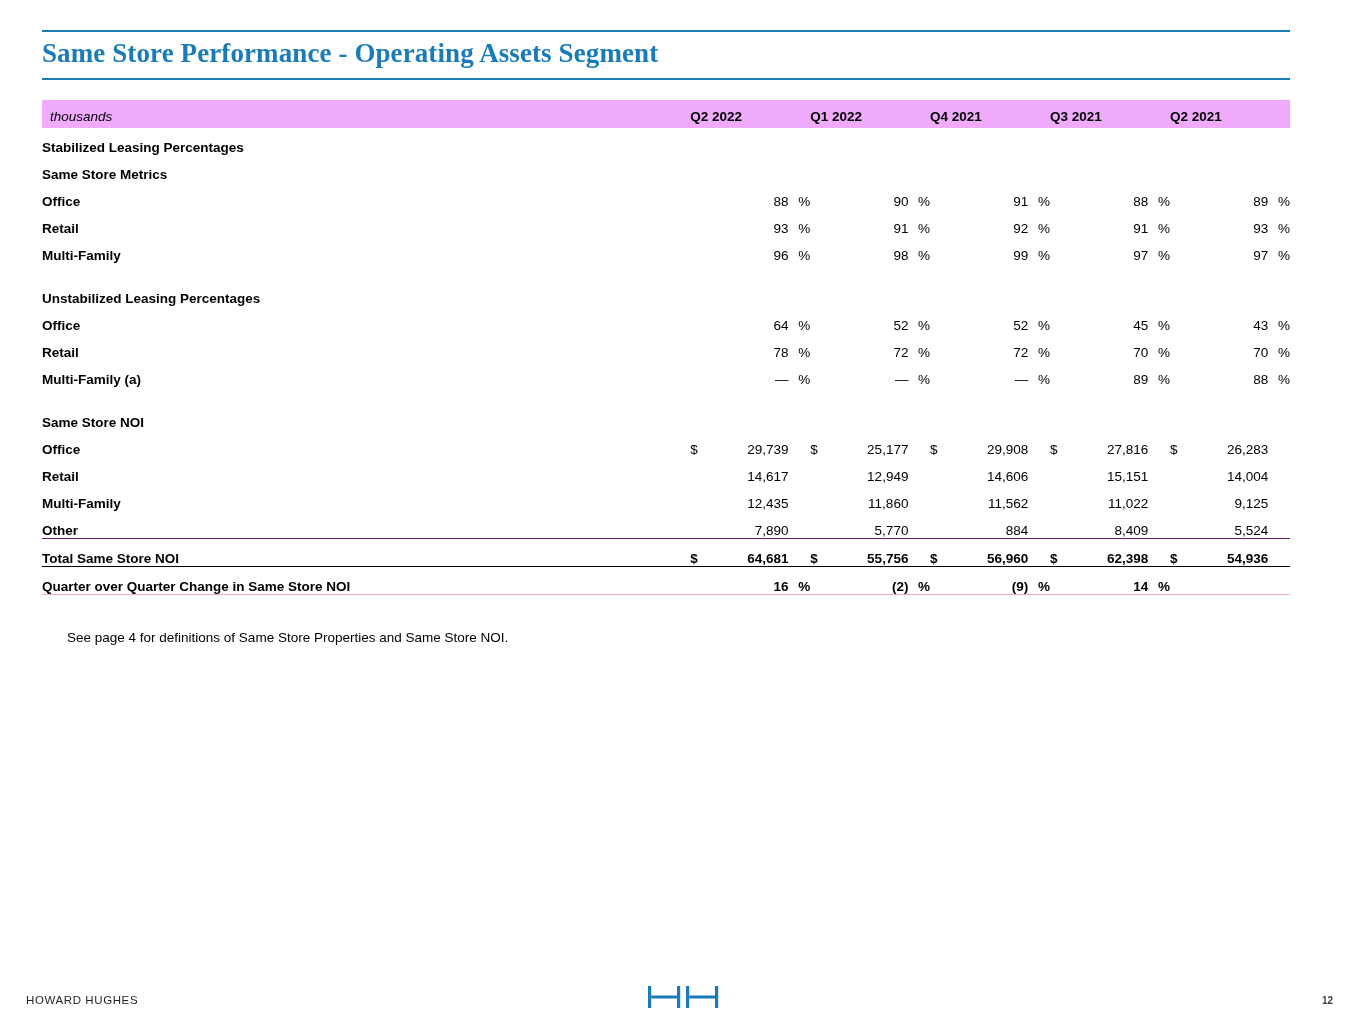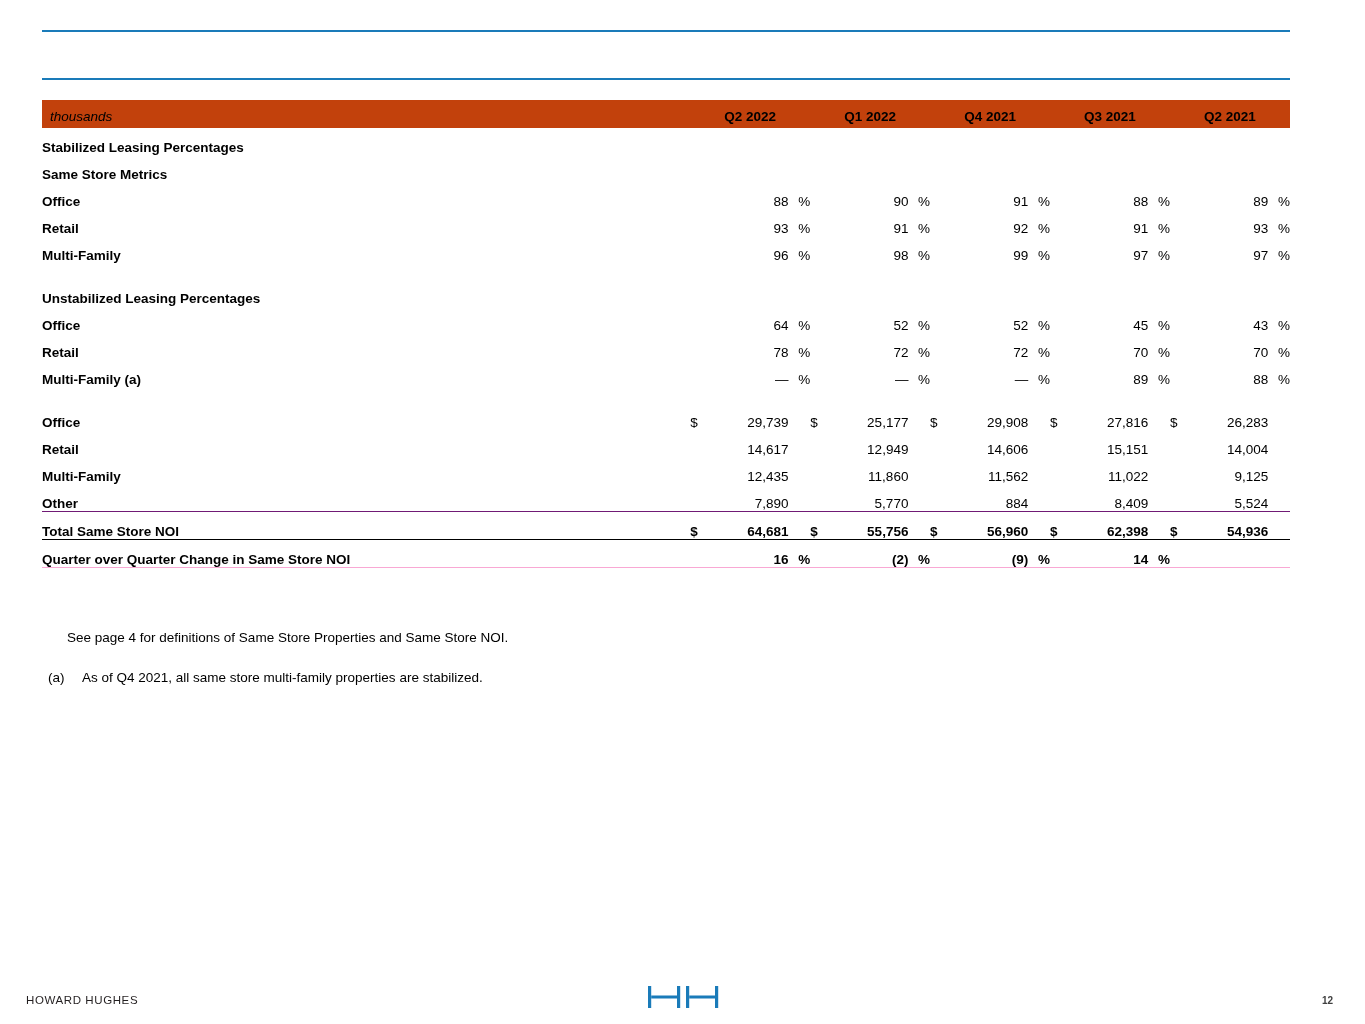--- a/index.html
+++ b/index.html
@@ -50,34 +50,33 @@
     color: #000;
   }
   table.fin td, table.fin th {
     padding: 0;
     vertical-align: bottom;
     white-space: nowrap;
   }
 
   
   tr.header-row td {
-    background: #c2410c;
+    background: #f0abfc;
     height: 28px;
     font-weight: bold;
     font-size: 13.5px;
     padding-bottom: 4px;
     margin-left: 44px;
   }
   tr.header-row td.lbl {
     font-weight: normal;
     font-style: italic;
     padding-left: 8px;
   }
   td.colhead {
-    text-align: center;
   }
 
   
   .c-label { width: 660px; }
   .c-cur   { width: 22px; }
   .c-val   { width: 78px; }
   .c-pct   { width: 22px; }
 
   td.val { text-align: right; }
   td.cur { text-align: left; padding-left: 4px; }
@@ -141,20 +140,21 @@
     font-weight: bold;
     color: #404040;
   }
 </style>
 </head>
 <body>
 
 <div class="page">
 
   <div class="title-rule-top"></div>
+  <div class="page-title">Same Store Performance - Operating Assets Segment</div>
   <div class="title-rule-bottom"></div>
 
   <div class="table-wrap">
     <table class="fin">
       <colgroup>
         <col class="c-label">
           <col class="c-cur">
           <col class="c-val">
           <col class="c-pct">
         <col class="c-cur">
@@ -306,20 +306,24 @@
         <td class="cur"></td>
             <td class="val">88</td>
             <td class="pct">%</td>
       </tr>
 
       <tr class="row-gap">
             <td colspan="16"></td>
           </tr>
 
       <tr class="row-h">
+        <td class="lbl-0">Same Store NOI</td>
+        <td colspan="15"></td>
+      </tr>
+      <tr class="row-h">
         <td class="lbl-2">Office</td>
         <td class="cur">$</td>
             <td class="val">29,739</td>
             <td class="pct"></td>
         <td class="cur">$</td>
             <td class="val">25,177</td>
             <td class="pct"></td>
         <td class="cur">$</td>
             <td class="val">29,908</td>
             <td class="pct"></td>
@@ -421,23 +425,20 @@
         <td class="cur"></td>
             <td class="val"></td>
             <td class="pct"></td>
       </tr>
     </tbody>
       </table>
   </div>
 
   <div class="footnote-1">See page 4 for definitions of Same Store Properties and Same Store NOI.</div>
 
-  <div class="footnote-2">
-    <span class="mark">(a)</span><span>As of Q4 2021, all same store multi-family properties are stabilized.</span>
-  </div>
 
   <div class="footer-brand">HOWARD HUGHES</div>
 
   <div class="footer-logo">
     <svg width="74" height="30" viewBox="0 0 74 30" aria-hidden="true">
       <rect x="2" y="4" width="3.2" height="22" fill="#1a7bb9"></rect>
       <rect x="5.2" y="13.5" width="26" height="3" fill="#1a7bb9"></rect>
       <rect x="31" y="4" width="3.2" height="22" fill="#1a7bb9"></rect>
       <rect x="40" y="4" width="3.2" height="22" fill="#1a7bb9"></rect>
       <rect x="43.2" y="13.5" width="26" height="3" fill="#1a7bb9"></rect>

